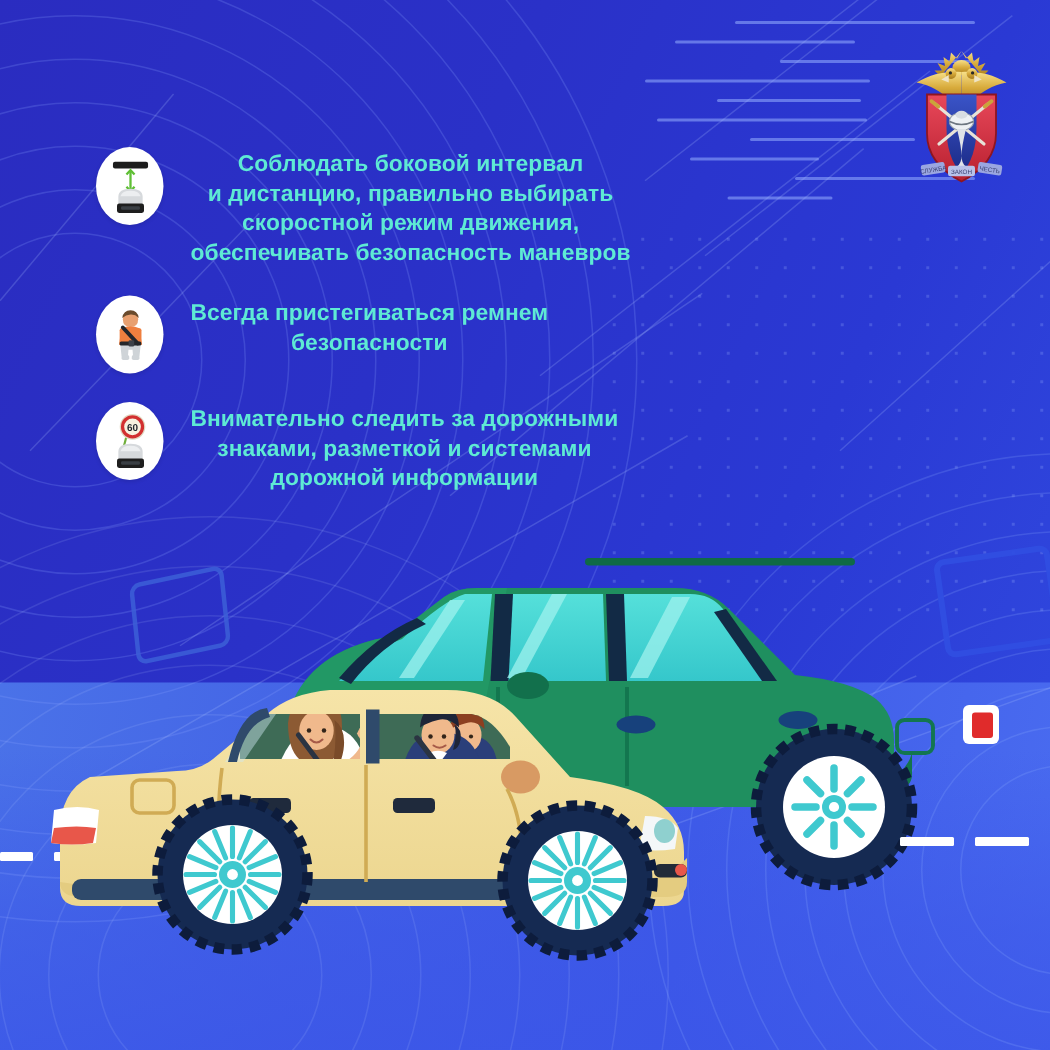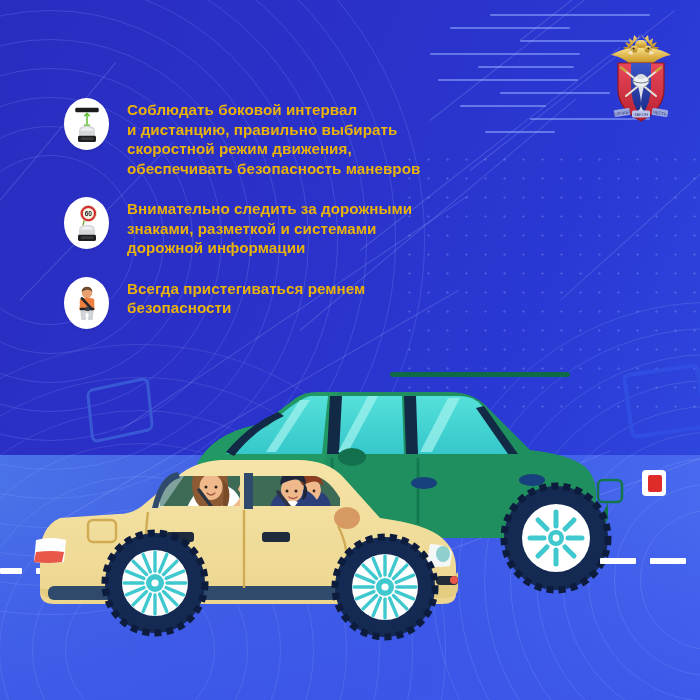--- a/index.html
+++ b/index.html
@@ -56,22 +56,22 @@
 
   
   .emblem{position:absolute;left:608px;top:28px;width:66px;height:104px;}
 
   
   .list{position:absolute;left:64px;top:96px;width:520px;}
   .item{position:relative;display:flex;align-items:flex-start;margin-bottom:17px;}
   .badge{flex:0 0 auto;width:45px;height:52px;border-radius:50%/50%;
     background:#ffffff;display:flex;align-items:center;justify-content:center;
     margin-right:18px;margin-top:2px;box-shadow:0 1px 3px rgba(0,0,0,.12);}
-  .itxt{color:#eab308;font-size:15.2px;font-weight:bold;line-height:1.285;
-    letter-spacing:.05px;white-space:pre-line;padding-top:4px;}
+  .itxt{color:#5eead4;font-size:15.2px;font-weight:bold;line-height:1.285;
+    letter-spacing:.05px;white-space:pre-line;padding-top:4px;text-align:center;}
 </style>
 </head>
 <body>
 
 <div id="poster">
 
   <div class="bg-base"></div>
   <div class="bg-top"></div>
   <div class="bg-bottom"></div>
   <div class="bg-bottom-shade"></div>
@@ -221,38 +221,20 @@
           <path d="M11 31 q0-6 9-6 t9 6 v8 q0 2-2 2 H13 q-2 0-2-2z" fill="#d6d9dc"></path>
           <path d="M12.5 30.5 q1.4-4 7.5-4 t7.5 4z" fill="#eceef0"></path>
           <rect x="10" y="36" width="20" height="7" rx="1.6" fill="#1e1e1e"></rect>
           <rect x="13" y="38" width="14" height="2.6" rx="1" fill="#3a3f44"></rect>
         </svg>
       </div>
       <div class="itxt">Соблюдать боковой интервал
 и дистанцию, правильно выбирать
 скоростной режим движения,
 обеспечивать безопасность маневров</div>
-    </div>
-
-    <div class="item">
-      <div class="badge">
-        <svg viewBox="0 0 40 46" width="36" height="42" aria-hidden="true">
-          <line x1="18" y1="16" x2="14" y2="31" stroke="#6fae3a" stroke-width="1.6"></line>
-          <circle cx="21.5" cy="12.5" r="9" fill="#f7f1df" stroke="#e0d9c2" stroke-width="1"></circle>
-          <circle cx="21.5" cy="12.5" r="7.4" fill="none" stroke="#d23030" stroke-width="2.4"></circle>
-          <text x="21.5" y="15.6" text-anchor="middle" font-size="7.4" font-weight="bold" font-family="'Liberation Sans',sans-serif" fill="#23282e">60</text>
-          <path d="M11 31 q0-6 9-6 t9 6 v8 q0 2-2 2 H13 q-2 0-2-2z" fill="#d6d9dc"></path>
-          <path d="M12.5 30.5 q1.4-4 7.5-4 t7.5 4z" fill="#eceef0"></path>
-          <rect x="10" y="36" width="20" height="7" rx="1.6" fill="#1e1e1e"></rect>
-          <rect x="13" y="38" width="14" height="2.6" rx="1" fill="#3a3f44"></rect>
-        </svg>
-      </div>
-      <div class="itxt">Внимательно следить за дорожными
-знаками, разметкой и системами
-дорожной информации</div>
     </div>
 
     <div class="item">
       <div class="badge">
         <svg viewBox="0 0 40 46" width="34" height="40" aria-hidden="true">
           <path d="M14 11 q0-5 6-5 t6 5 q0 6-6 6 t-6-6z" fill="#e8a070"></path>
           <path d="M13.5 10 q1-6 6.5-6 t6.5 6 q-3-3-6.5-2.6 T13.5 10z" fill="#6b4b2c"></path>
           <path d="M13 18 q7-3 14 0 l2 13 q-9 3 -18 0z" fill="#ef7f3f"></path>
           <rect x="11.5" y="18" width="3.6" height="13" rx="1.6" fill="#ef7f3f"></rect>
           <rect x="25" y="18" width="3.6" height="13" rx="1.6" fill="#ef7f3f"></rect>
@@ -261,20 +243,38 @@
           <rect x="21" y="39" width="6" height="4" rx="1.4" fill="#cfd4d8"></rect>
           <g stroke="#23262b" stroke-width="3.1" stroke-linecap="round">
             <line x1="14" y1="17.5" x2="25.5" y2="30"></line>
           </g>
           <rect x="11.5" y="28.5" width="17" height="3.1" rx="1.2" fill="#23262b"></rect>
           <rect x="18.5" y="27.5" width="4.4" height="5" rx="1" fill="#3c4149"></rect>
         </svg>
       </div>
       <div class="itxt">Всегда пристегиваться ремнем
 безопасности</div>
+    </div>
+
+    <div class="item">
+      <div class="badge">
+        <svg viewBox="0 0 40 46" width="36" height="42" aria-hidden="true">
+          <line x1="18" y1="16" x2="14" y2="31" stroke="#6fae3a" stroke-width="1.6"></line>
+          <circle cx="21.5" cy="12.5" r="9" fill="#f7f1df" stroke="#e0d9c2" stroke-width="1"></circle>
+          <circle cx="21.5" cy="12.5" r="7.4" fill="none" stroke="#d23030" stroke-width="2.4"></circle>
+          <text x="21.5" y="15.6" text-anchor="middle" font-size="7.4" font-weight="bold" font-family="'Liberation Sans',sans-serif" fill="#23282e">60</text>
+          <path d="M11 31 q0-6 9-6 t9 6 v8 q0 2-2 2 H13 q-2 0-2-2z" fill="#d6d9dc"></path>
+          <path d="M12.5 30.5 q1.4-4 7.5-4 t7.5 4z" fill="#eceef0"></path>
+          <rect x="10" y="36" width="20" height="7" rx="1.6" fill="#1e1e1e"></rect>
+          <rect x="13" y="38" width="14" height="2.6" rx="1" fill="#3a3f44"></rect>
+        </svg>
+      </div>
+      <div class="itxt">Внимательно следить за дорожными
+знаками, разметкой и системами
+дорожной информации</div>
     </div>
   </div>
 
   <svg id="scene" width="700" height="360" viewBox="0 0 700 360" style="position:absolute;left:0;top:340px;">
     <defs>
       <linearGradient id="glassG" x1="0" y1="0" x2="0" y2="1">
         <stop offset="0%" stop-color="#55e0da"></stop>
           <stop offset="100%" stop-color="#35c7cb"></stop>
       </linearGradient>
       <linearGradient id="sedanG" x1="0" y1="0" x2="0" y2="1">

